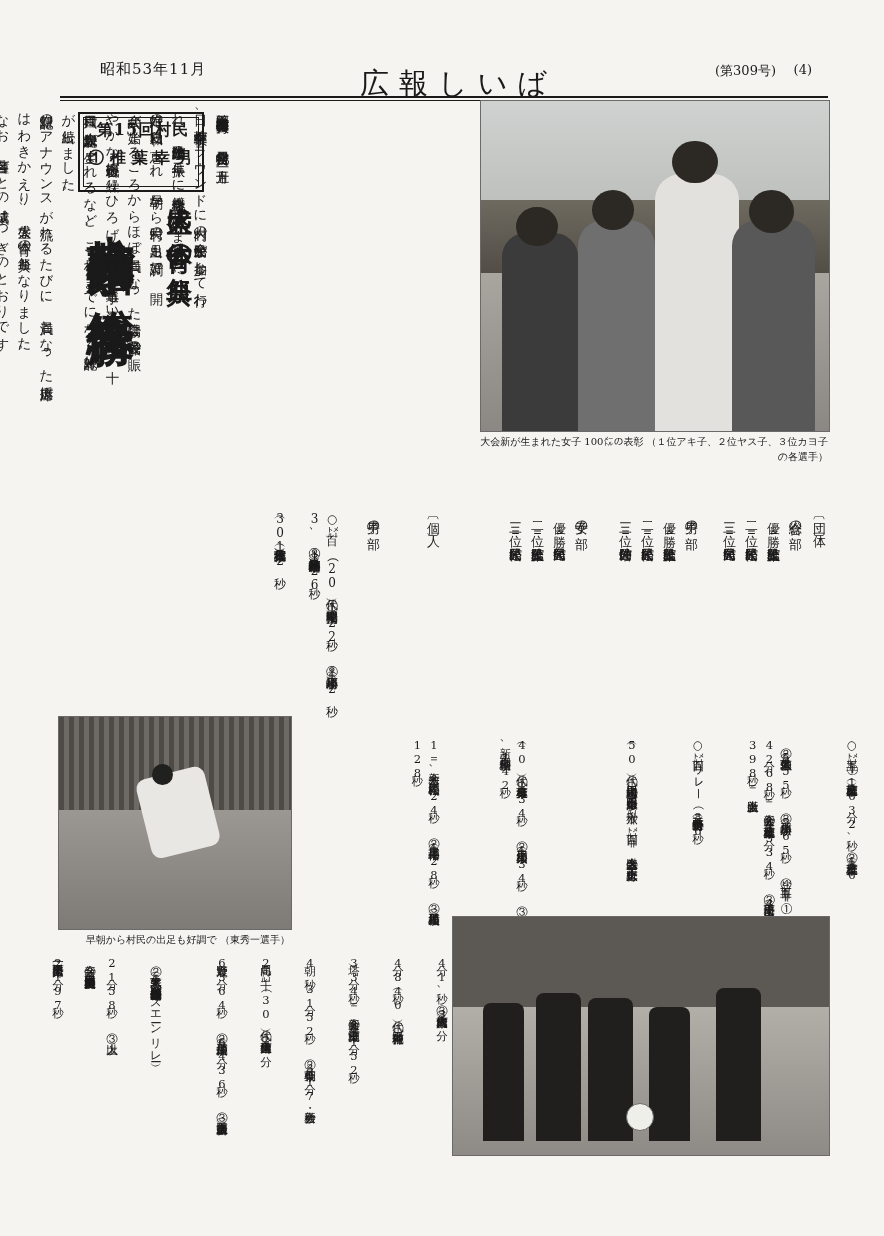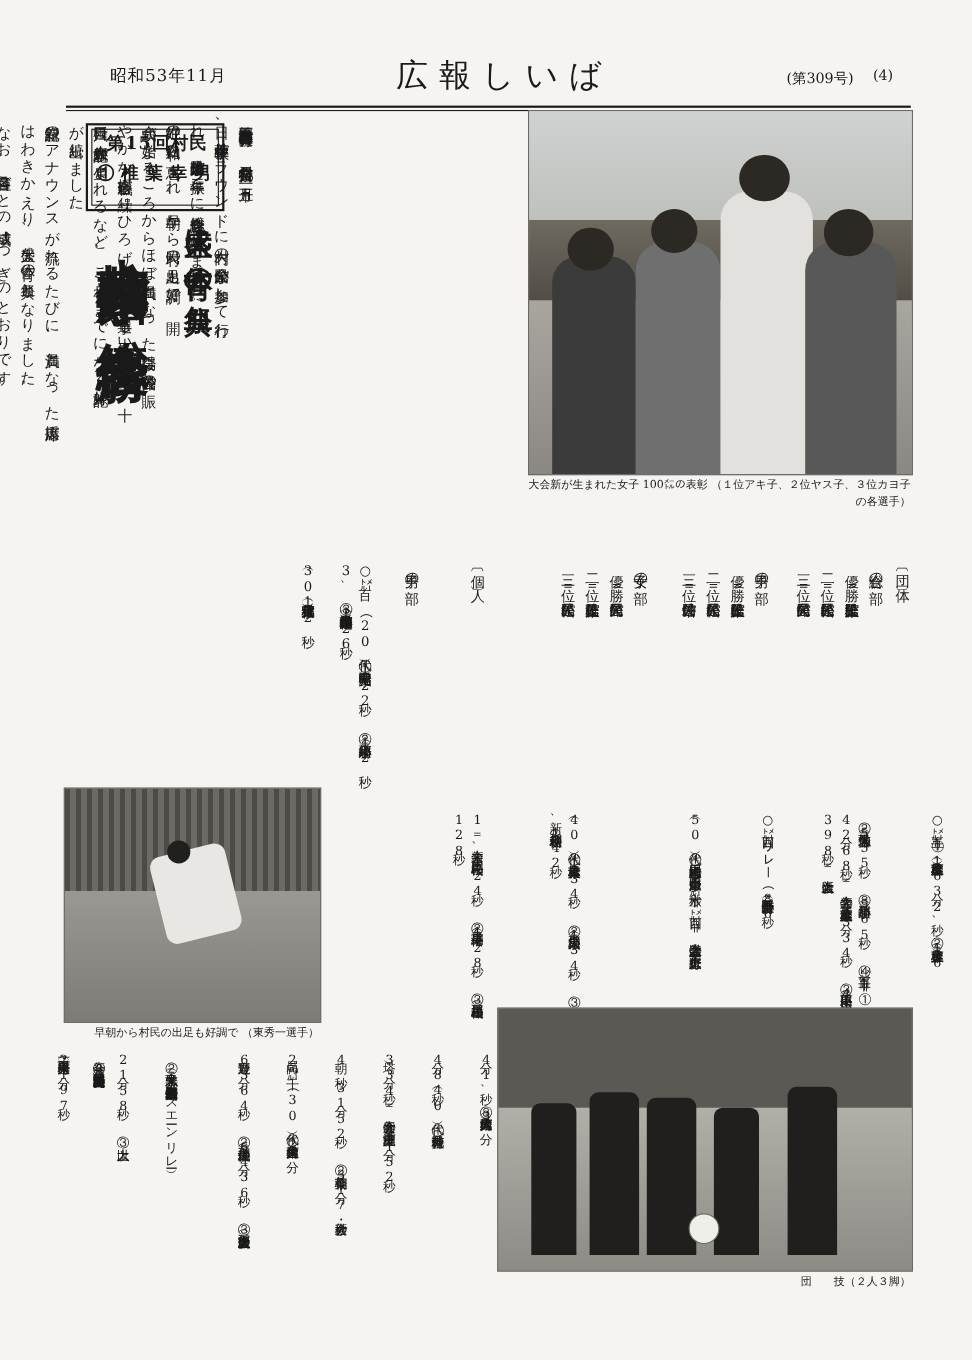--- a/index.html
+++ b/index.html
@@ -14,21 +14,21 @@
     background:#f6f4f0;
   }
   
   .masthead{
     position:absolute;left:60px;top:48px;width:768px;height:52px;
   }
   .mh-date{
     position:absolute;left:40px;top:12px;font-size:15px;letter-spacing:1px;
   }
   .mh-title{
-    position:absolute;left:300px;top:1px;font-size:29px;letter-spacing:10px;
+    position:absolute;left:300px;top:16px;font-size:29px;letter-spacing:10px;
     font-family:Liberation Serif, serif;
   }
   .mh-issue{
     position:absolute;right:52px;top:14px;font-size:13px;letter-spacing:0px;
   }
   .mh-page{
     position:absolute;right:16px;top:14px;font-size:13px;
   }
   .rule{
     position:absolute;left:60px;top:96px;width:768px;height:0;
@@ -237,15 +237,14 @@
   <div class="photo fig3">
     <div class="sky2"></div>
     <div class="turf"></div>
     <div class="p" style="left:8%;width:11%;height:58%;"></div>
     <div class="p" style="left:22%;width:12%;height:62%;"></div>
     <div class="p" style="left:36%;width:12%;height:60%;"></div>
     <div class="p" style="left:52%;width:11%;height:56%;"></div>
     <div class="p" style="left:70%;width:12%;height:64%;"></div>
     <div class="ball"></div>
   </div>
-  <div class="cap cap3">団　　技（２人３脚）</div>
 
 </div>
 
 </body></html>

